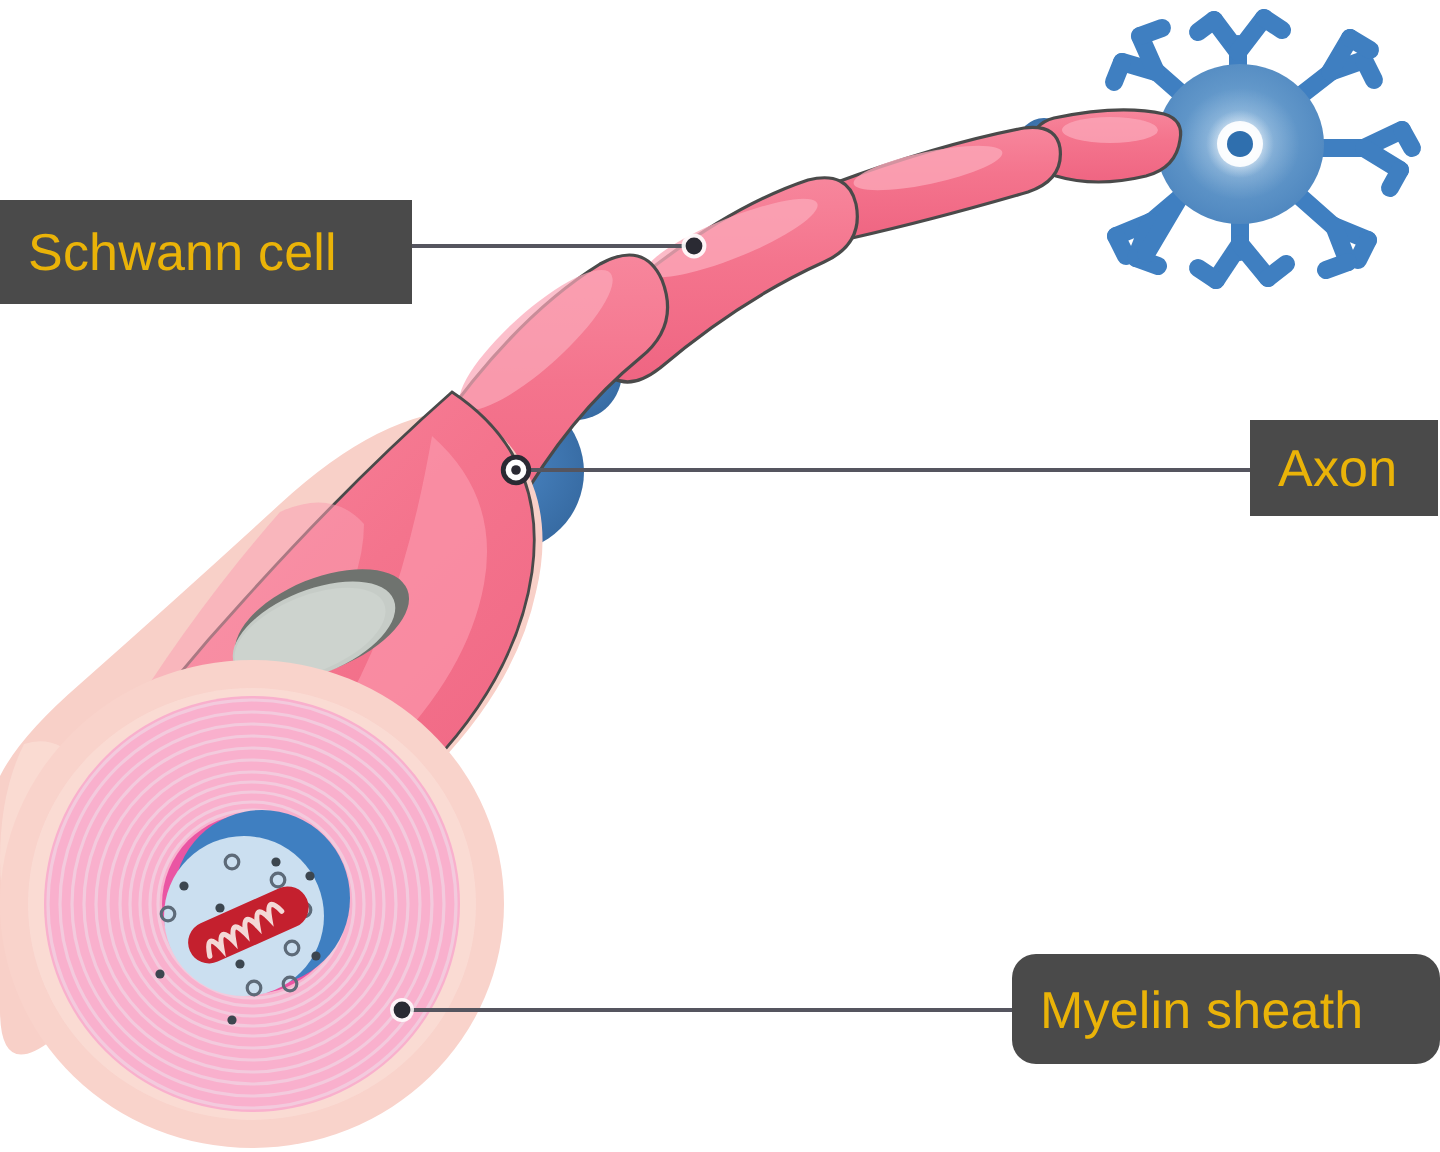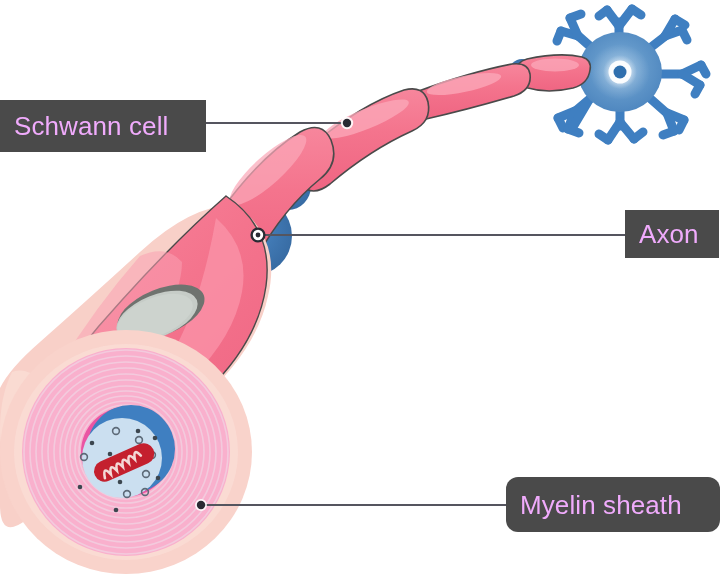--- a/index.html
+++ b/index.html
@@ -8,21 +8,21 @@
     font-family:"Liberation Sans","DejaVu Sans",sans-serif;
   }
   #stage{position:absolute;left:0;top:0;width:720px;height:576px;}
   #art{position:absolute;left:0;top:0;width:720px;height:576px;}
 
   .label-box{
     position:absolute;
     display:flex;align-items:center;
     box-sizing:border-box;
     background:#4a4a4a;
-    color:#f0abfc;
+    color:#eab308;
     font-size:26px;
     line-height:1;
     letter-spacing:.1px;
     white-space:nowrap;
     padding:0 14px;
   }
   .label-box.lb-left{justify-content:flex-start;}
   .label-box.lb-right{justify-content:flex-start;}
 
   #lbl-schwann{left:0px;top:100px;width:206px;height:52px;}

